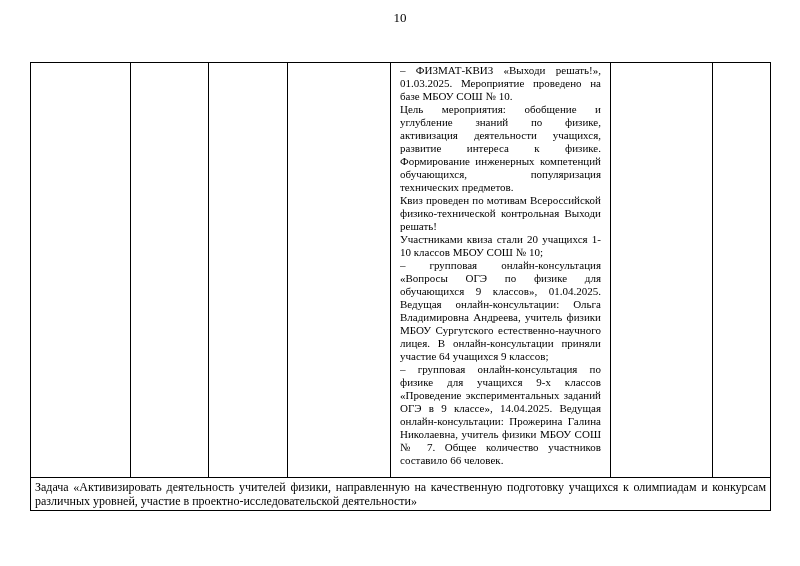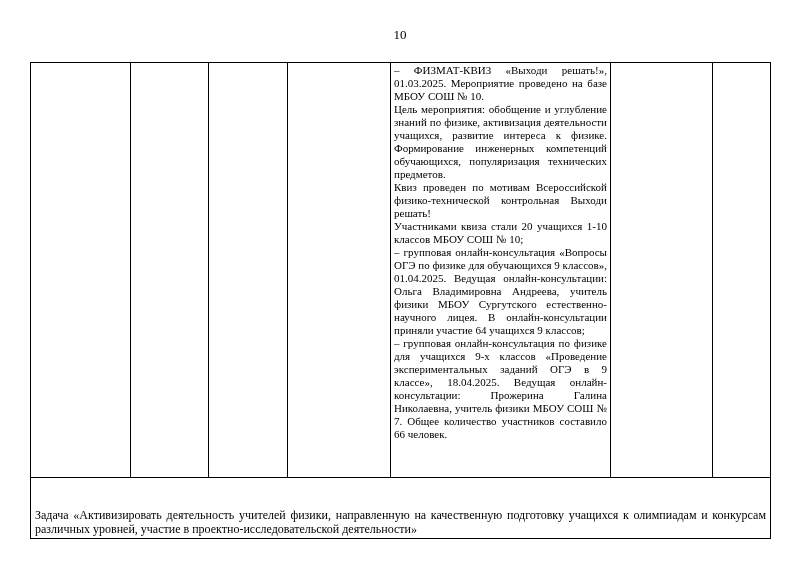--- a/index.html
+++ b/index.html
@@ -13,39 +13,39 @@
     overflow: hidden;
   }
   .sheet {
     position: absolute;
     top: 0; left: 0;
     width: 800px; height: 566px;
     background: #ffffff;
   }
   .page-number {
     position: absolute;
-    top: 27px;
+    top: 10px;
     left: 0;
     width: 100%;
     text-align: center;
     font-size: 13px;
     line-height: 15px;
   }
   table.report {
     position: absolute;
     top: 62px;
     left: 30px;
     width: 740px;
     border-collapse: collapse;
     table-layout: fixed;
   }
   table.report td {
     border: 1px solid #000000;
     vertical-align: top;
-    padding: 1px 3px;
+    padding: 1px 9px;
     font-size: 11px;
   }
   .col1 { width: 100px; }
   .col2 { width: 78px;  }
   .col3 { width: 79px;  }
   .col4 { width: 103px; }
   .col5 { width: 220px; }
   .col6 { width: 102px; }
   .col7 { width: 58px;  }
   tr.main-row td { height: 415px; }
@@ -63,21 +63,20 @@
   }
   tr.footer-row td {
     height: 32px;
     padding: 2px 4px;
     vertical-align: top;
   }
   .footer-cell p {
     font-size: 12px;
     line-height: 14px;
     text-align: justify;
-    margin-top: 28px;
   }
 </style>
 </head>
 <body>
 
 <div class="sheet">
 
   <div class="page-number">10</div>
 
   <table class="report">
@@ -87,21 +86,21 @@
       <td class="col2"></td>
       <td class="col3"></td>
       <td class="col4"></td>
       <td class="col5 content-cell">
         <div class="cell-clip">
           <p>– ФИЗМАТ-КВИЗ «Выходи решать!», 01.03.2025. Мероприятие проведено на базе МБОУ СОШ № 10.</p>
           <p>Цель мероприятия: обобщение и углубление знаний по физике, активизация деятельности учащихся, развитие интереса к физике. Формирование инженерных компетенций обучающихся, популяризация технических предметов.</p>
           <p>Квиз проведен по мотивам Всероссийской физико-технической контрольная Выходи решать!</p>
           <p>Участниками квиза стали 20 учащихся 1-10 классов МБОУ СОШ № 10;</p>
           <p>– групповая онлайн-консультация «Вопросы ОГЭ по физике для обучающихся 9 классов», 01.04.2025. Ведущая онлайн-консультации: Ольга Владимировна Андреева, учитель физики МБОУ Сургутского естественно-научного лицея. В онлайн-консультации приняли участие 64 учащихся 9 классов;</p>
-          <p>– групповая онлайн-консультация по физике для учащихся 9-х классов «Проведение экспериментальных заданий ОГЭ в 9 классе», 18.04.2025. Ведущая онлайн-консультации: Прожерина Галина Николаевна, учитель физики МБОУ СОШ № 7. Общее количество участников составило 66 человек.</p>
+          <p>– групповая онлайн-консультация по физике для учащихся 9-х классов «Проведение экспериментальных заданий ОГЭ в 9 классе», 14.04.2025. Ведущая онлайн-консультации: Прожерина Галина Николаевна, учитель физики МБОУ СОШ № 7. Общее количество участников составило 66 человек.</p>
         </div>
       </td>
       <td class="col6"></td>
       <td class="col7"></td>
     </tr>
     <tr class="footer-row">
       <td colspan="7" class="footer-cell">
         <p>Задача «Активизировать деятельность учителей физики, направленную на качественную подготовку учащихся к олимпиадам и конкурсам различных уровней, участие в проектно-исследовательской деятельности»</p>
       </td>
     </tr>

